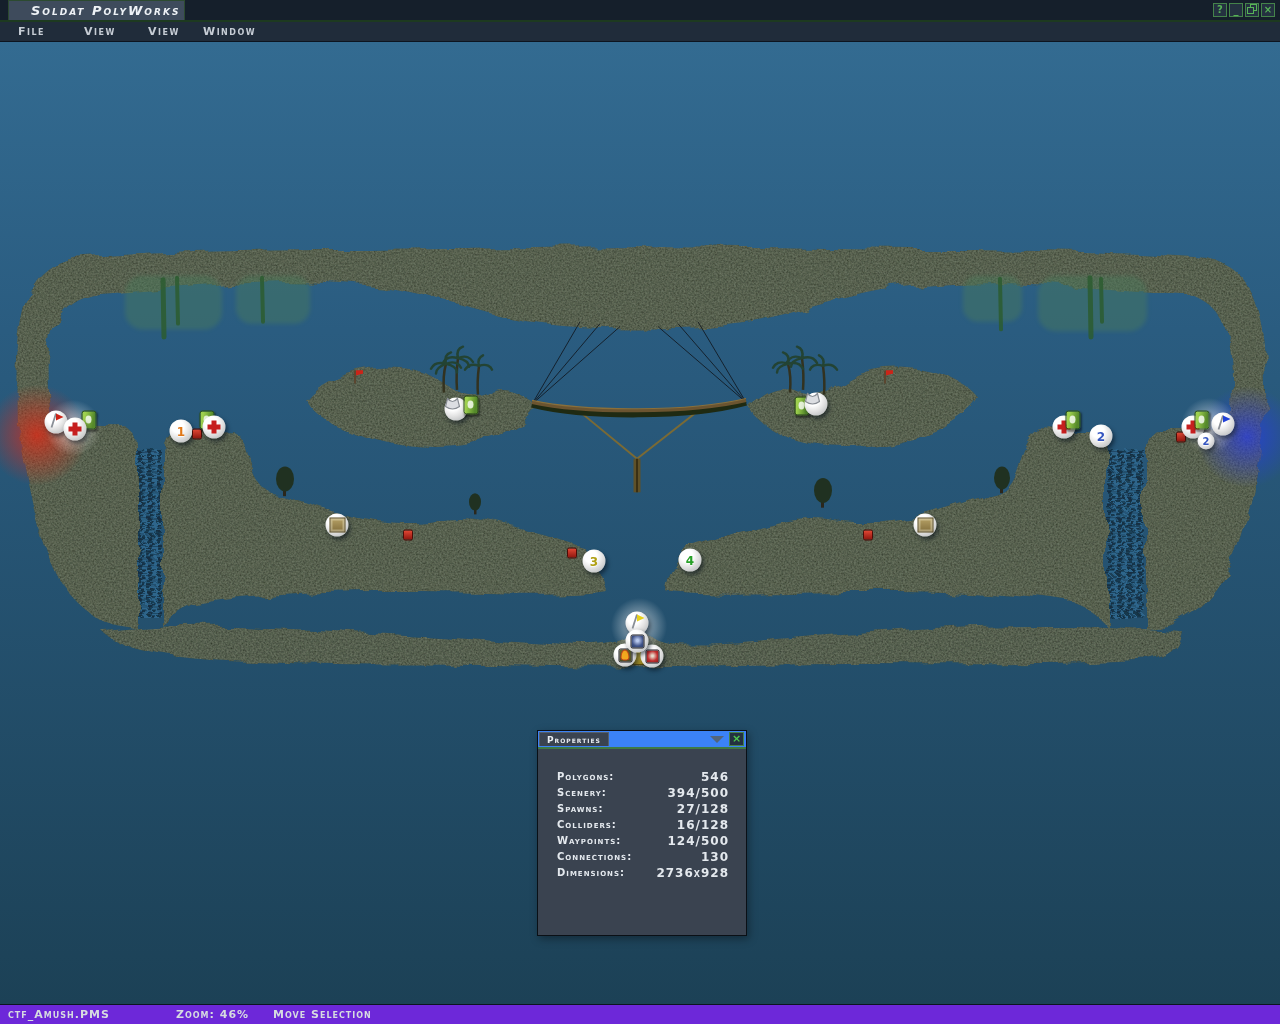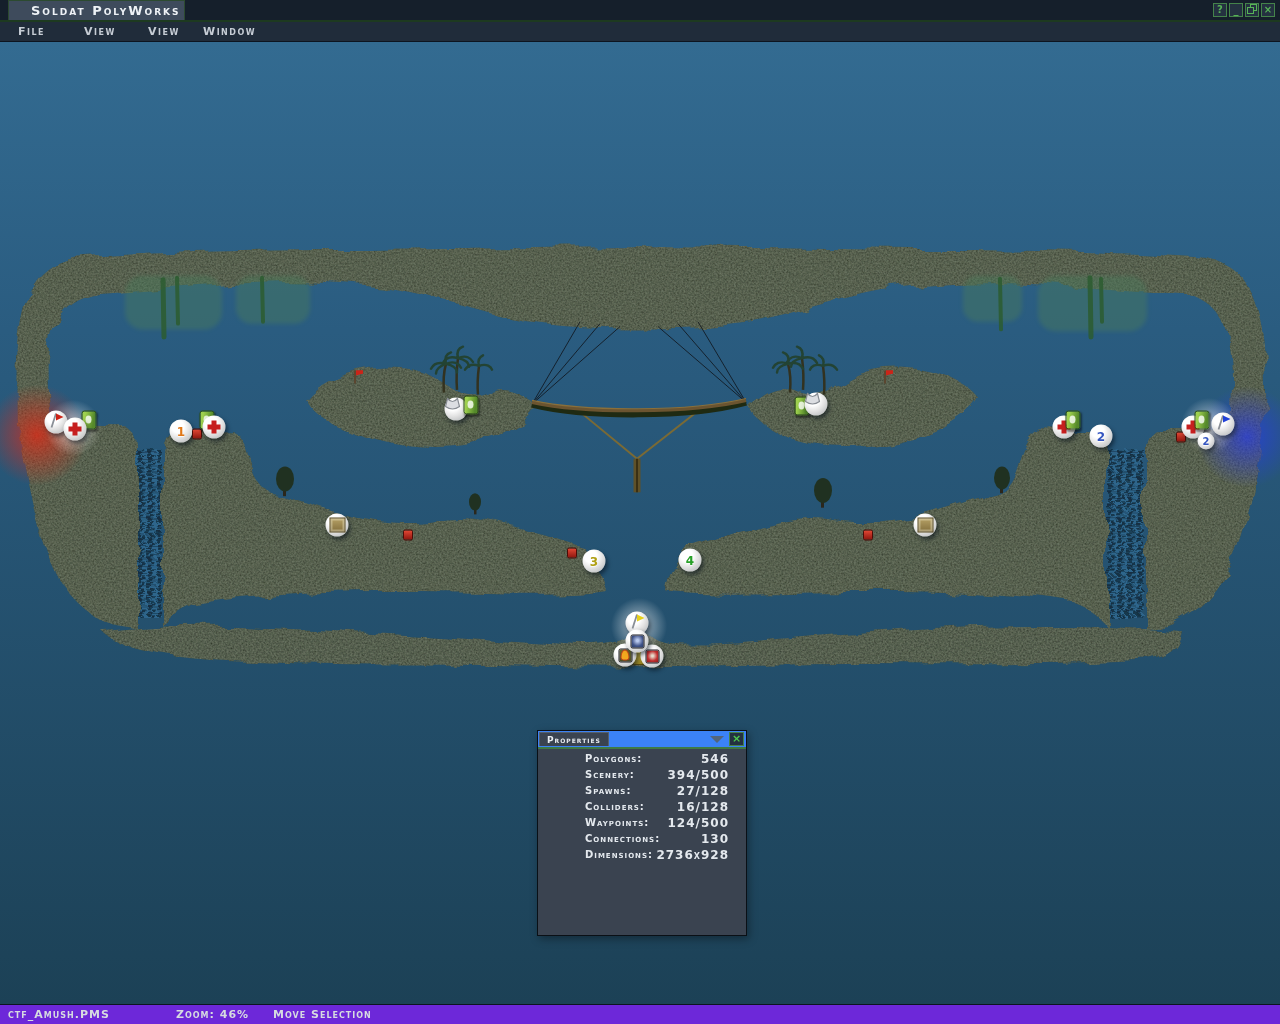--- a/index.html
+++ b/index.html
@@ -4,21 +4,21 @@
 <style>
   html,body{margin:0;padding:0;background:#000;}
   .app{position:relative;width:1280px;height:1024px;overflow:hidden;
        font-family:"DejaVu Sans","Liberation Sans",sans-serif;}
 
   
   .titlebar{position:absolute;left:0;top:0;width:1280px;height:22px;
     background:#151f2b;border-bottom:2px solid #1d3a20;box-sizing:border-box;}
   .titlebox{position:absolute;left:8px;top:0;width:177px;height:20px;
     background:#3e4b5c;border:1px solid #2c4a30;border-bottom:none;box-sizing:border-box;
-    display:flex;align-items:center;padding-left:22px;}
+    display:flex;align-items:center;padding-left:22px;font-style:italic;}
   .titletext{font-variant:small-caps;font-weight:bold;font-size:13px;
     letter-spacing:2px;color:#eef2f6;}
   .winbtns{position:absolute;right:5px;top:3px;display:flex;gap:2px;}
   .wbtn{width:14px;height:14px;background:#243140;border:1px solid #44834a;
     color:#57b357;font-size:10px;font-weight:bold;line-height:12px;text-align:center;
     box-sizing:border-box;cursor:default;}
 
   
   .menubar{position:absolute;left:0;top:22px;width:1280px;height:20px;
     background:#202c3a;border-bottom:1px solid #0d1520;box-sizing:border-box;}
@@ -87,21 +87,21 @@
     background:#3a4350;border:1px solid #55606e;border-bottom:none;box-sizing:border-box;
     display:flex;align-items:center;}
   .ptab span{font-variant:small-caps;font-weight:bold;font-size:9px;
     letter-spacing:1px;color:#e8ecf0;}
   .ptri{position:absolute;right:22px;top:5px;width:0;height:0;
     border-left:7px solid transparent;border-right:7px solid transparent;
     border-top:7px solid #53657a;}
   .pclose{position:absolute;right:2px;top:1px;width:15px;height:14px;
     background:#243140;border:1px solid #44834a;box-sizing:border-box;
     color:#4ecb4e;font-weight:bold;font-size:11px;line-height:11px;text-align:center;}
-  .pbody{padding-top:2px;margin-left:28px;}
+  .pbody{padding-top:20px;}
   .prow{position:relative;height:16px;line-height:16px;}
   .plabel{position:absolute;left:19px;font-variant:small-caps;font-weight:bold;
     font-size:10px;letter-spacing:1px;color:#e4e9ee;}
   .pvalue{position:absolute;right:17px;font-variant:small-caps;font-weight:bold;
     font-size:12px;letter-spacing:1px;color:#e4e9ee;}
 
   
   .statusbar{position:absolute;left:0;top:1004px;width:1280px;height:20px;
     background:#6d28d9;border-top:1px solid #0d1520;box-sizing:border-box;}
   .sitem{position:absolute;top:0;height:20px;line-height:19px;

